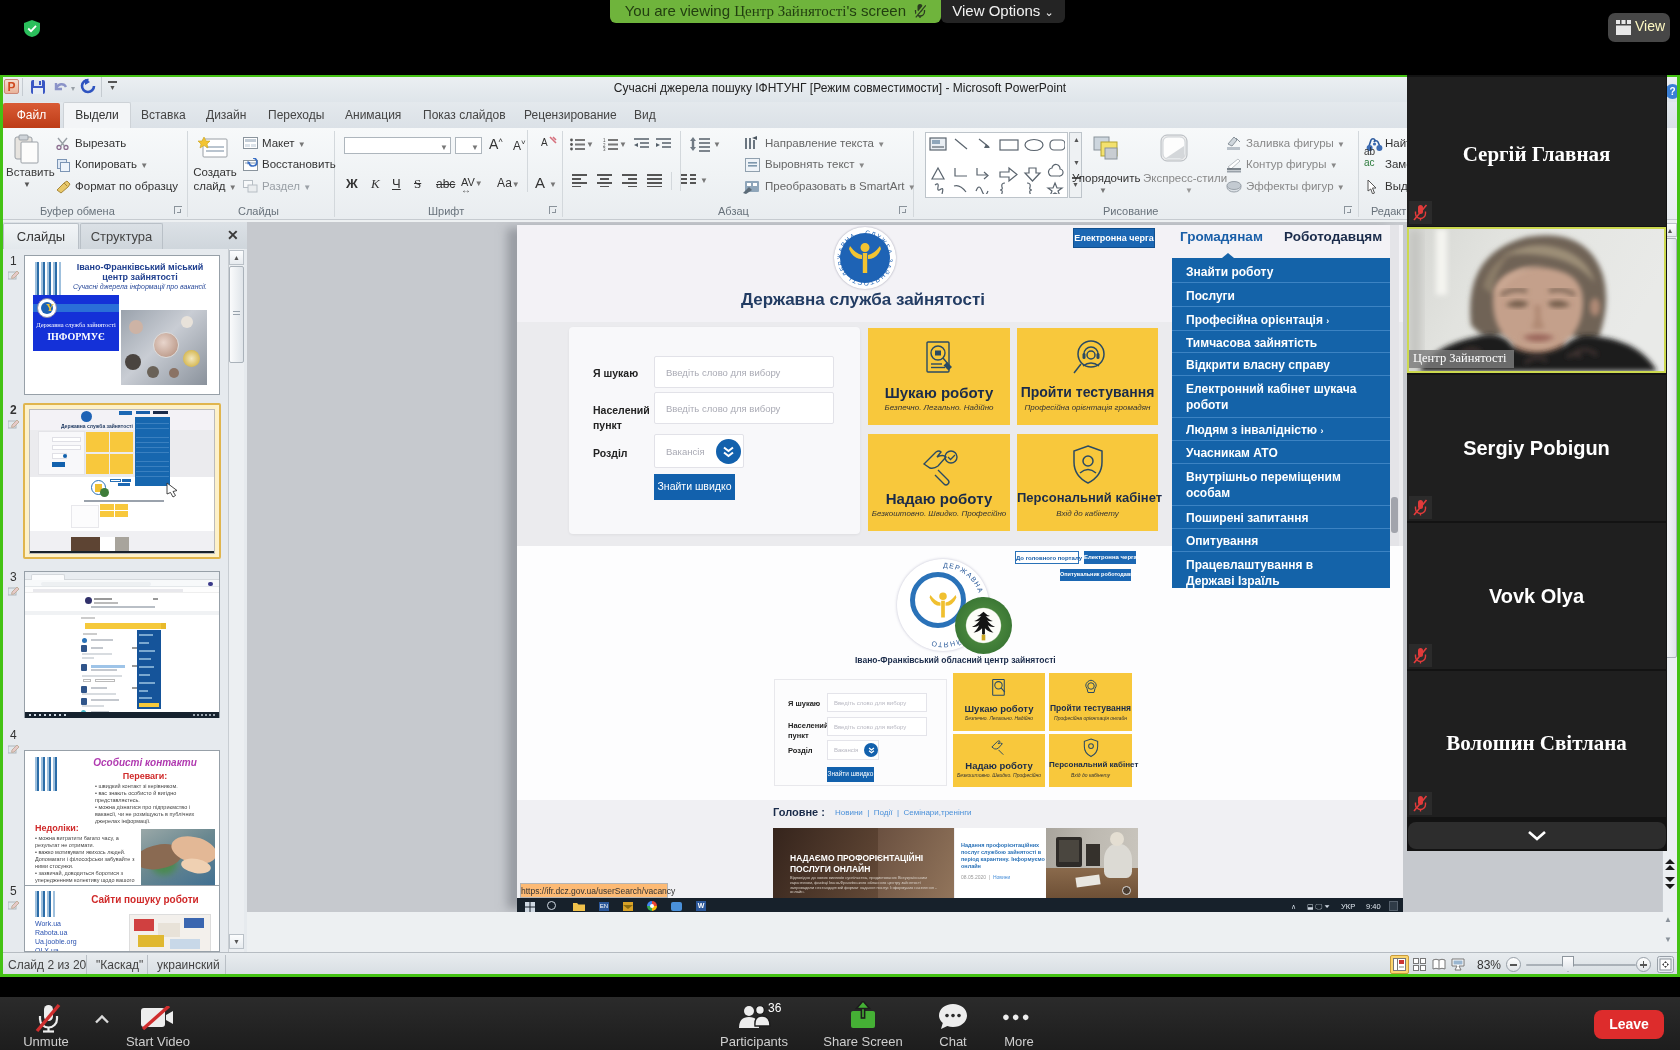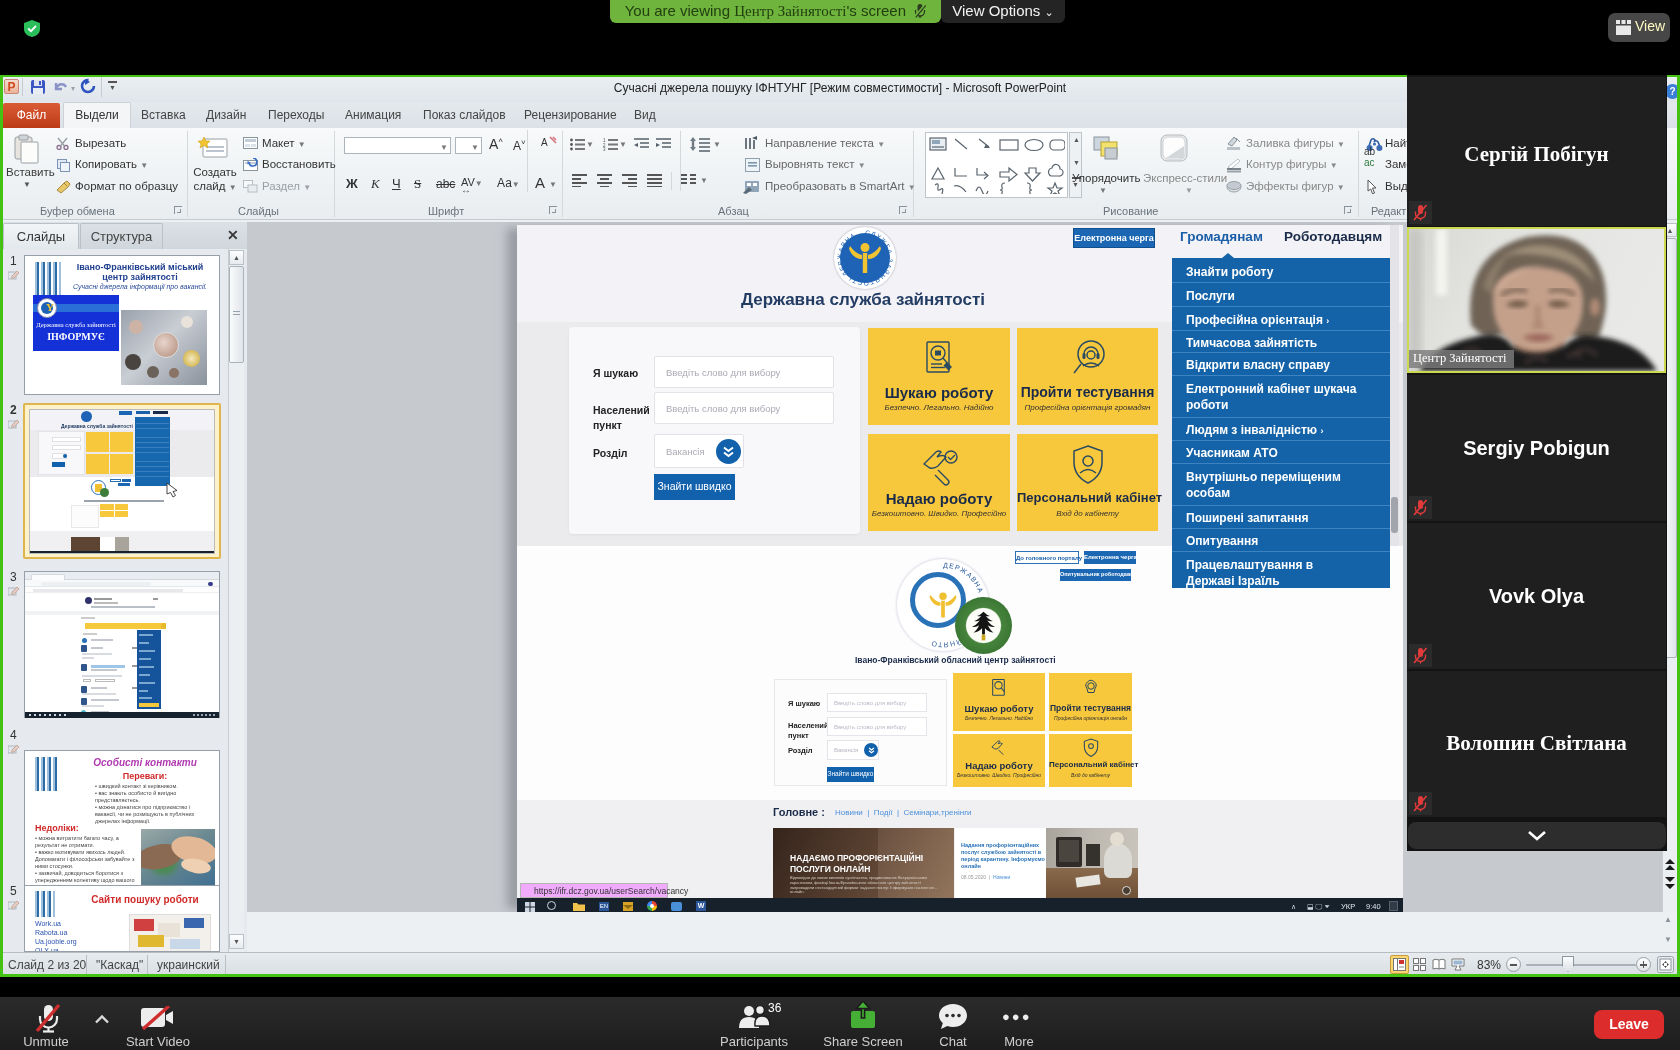--- a/index.html
+++ b/index.html
@@ -723,21 +723,21 @@
         <div class="abs" style="left:10px;top:9px;width:26px;height:30px;background:#2e2b28;border-radius:2px"></div>
         <div class="abs" style="left:13px;top:12px;width:20px;height:22px;background:#4a463f"></div>
         <div class="abs" style="left:40px;top:16px;width:14px;height:22px;background:#35312c"></div>
         <div class="abs" style="left:0px;top:40px;width:92px;height:30px;background:linear-gradient(#8a6a4c,#6e5036)"></div>
         <div class="abs" style="left:58px;top:16px;width:28px;height:34px;border-radius:45% 45% 20% 20%;background:#dcdad4"></div>
         <div class="abs" style="left:64px;top:4px;width:14px;height:14px;border-radius:50%;background:#e4ded2"></div>
         <div class="abs" style="left:30px;top:48px;width:24px;height:10px;background:#e8e6e0;transform:rotate(-8deg)"></div>
         <div class="abs" style="left:76px;top:58px;width:9px;height:9px;border-radius:50%;background:rgba(40,40,40,.55);border:1px solid #ddd"></div>
       </div>
 
-      <div class="abs" style="left:3px;top:658px;width:148px;height:15px;background:#f0abfc;border:1px solid #b5b5b5;font-size:8.5px;color:#333;line-height:14px;padding-left:13px">https://ifr.dcz.gov.ua/userSearch/vacancy</div>
+      <div class="abs" style="left:3px;top:658px;width:148px;height:15px;background:#fdba74;border:1px solid #b5b5b5;font-size:8.5px;color:#333;line-height:14px;padding-left:0">https://ifr.dcz.gov.ua/userSearch/vacancy</div>
 
       <div class="abs" style="left:0;top:673px;width:886px;height:17px;background:#17212b">
         <svg class="abs" style="left:8px;top:4px" width="10" height="10" viewBox="0 0 10 10">
             <rect x="0" y="0" width="4.5" height="4.5" fill="#cfd8e2"></rect>
             <rect x="5.5" y="0" width="4.5" height="4.5" fill="#cfd8e2"></rect>
             <rect x="0" y="5.5" width="4.5" height="4.5" fill="#cfd8e2"></rect>
             <rect x="5.5" y="5.5" width="4.5" height="4.5" fill="#cfd8e2"></rect>
           </svg>
         <div class="abs" style="left:30px;top:3px;width:9px;height:9px;border:1.5px solid #cfd8e2;border-radius:50%"></div>
         <svg class="abs" style="left:56px;top:4px" width="12" height="9">
@@ -849,21 +849,21 @@
         <rect x="11" y="0" width="4" height="4" fill="#e8e8e8"></rect>
         <rect x="0" y="5.5" width="15" height="9.5" fill="#e8e8e8"></rect>
       </svg>
     <div class="abs" style="left:27px;top:5px;font-size:14px;color:#fef9c3">View</div>
   </div>
 </div>
 
 <div class="abs" id="pp" style="left:1407px;top:75px;width:260px;height:776px;background:#131313">
 
   <div class="abs" style="left:0;top:2px;width:259px;height:149px;background:#1f1f1f">
-    <div class="abs ser" style="left:0;top:65px;width:259px;text-align:center;color:#fff;font-weight:bold;font-size:21px">Сергій Побігун</div>
+    <div class="abs ser" style="left:0;top:65px;width:259px;text-align:center;color:#fff;font-weight:bold;font-size:21px">Сергій Главная</div>
     <div class="abs" style="left:2px;bottom:2px;width:23px;height:23px;background:#2b2b2b">
       <svg style="position:absolute;left:4px;top:3px" width="15" height="17" viewBox="0 0 15 17">
           <rect x="5" y="1" width="5" height="9" rx="2.5" fill="#e23b3b"></rect>
           <path d="M2.5 7.5 v2 a5 5 0 0 0 10 0 v-2" fill="none" stroke="#e23b3b" stroke-width="1.4"></path>
           <line x1="7.5" y1="14.5" x2="7.5" y2="16.5" stroke="#e23b3b" stroke-width="1.4"></line>
           <line x1="1" y1="16" x2="13.5" y2="1" stroke="#e23b3b" stroke-width="1.6"></line>
         </svg>
     </div>
   </div>
 

